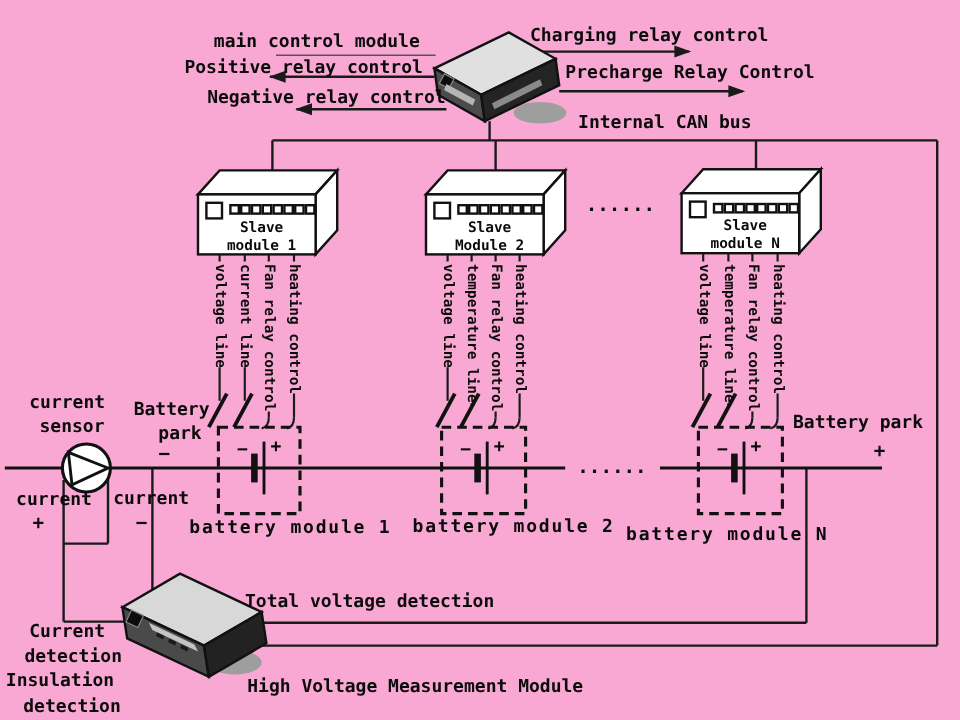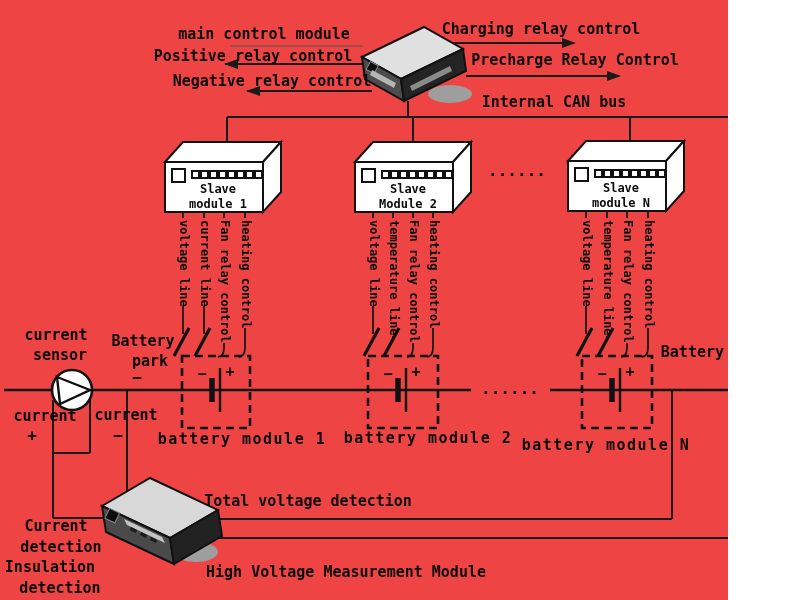--- a/index.html
+++ b/index.html
@@ -1,16 +1,16 @@
 <!DOCTYPE html>
 <html><head>
 <meta charset="utf-8">
 <style>
   html,body{margin:0;padding:0;background:#fff;}
-  #stage{position:relative;width:728px;height:600px;background:#ef4444;overflow:hidden;}
+  #stage{position:relative;width:800px;height:600px;background:#f9a8d4;overflow:hidden;}
   svg text{font-family:"DejaVu Sans Mono","Liberation Mono",monospace;font-weight:bold;fill:#0b0b0b;}
   .t15{font-size:15px}
   .t14{font-size:15px;letter-spacing:1.5px}
   .t12{font-size:12px}
   .t16{font-size:16px}
   .sign{font-size:16px}
   .ln{stroke:#1a1a1a;stroke-width:2;fill:none}
   .lnthin{stroke:#555;stroke-width:1.2;fill:none}
   .lnmain{stroke:#111;stroke-width:2.5;fill:none}
   .wire{stroke:#1a1a1a;stroke-width:1.8;fill:none}

